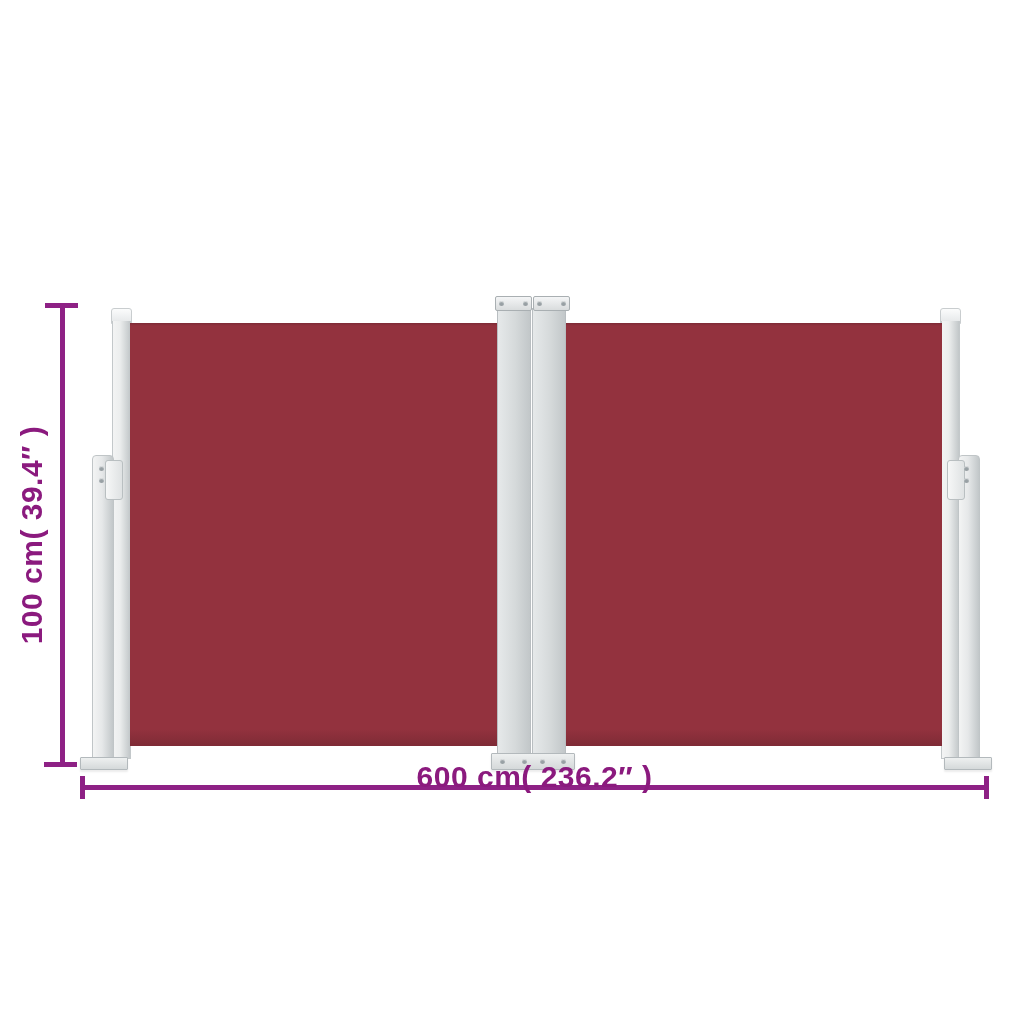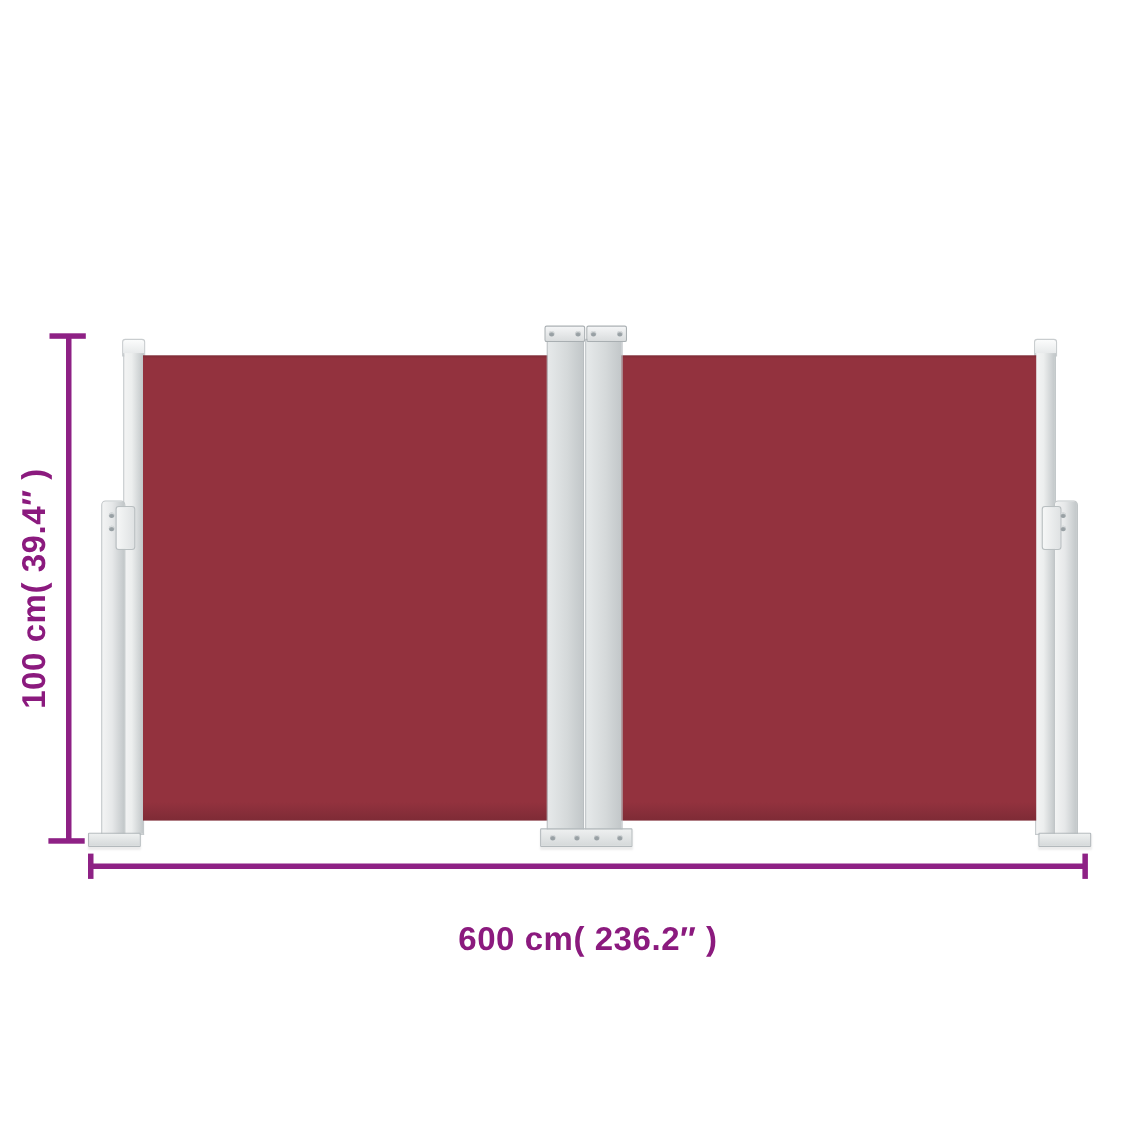--- a/index.html
+++ b/index.html
@@ -62,21 +62,21 @@
   
   .dim-line{background:var(--dimension);}
   .dim-label{
     color:var(--label-text);font-weight:bold;font-size:30px;
     letter-spacing:0.5px;white-space:pre;text-align:center;
   }
   #height-label{
     width:460px;height:40px;line-height:40px;
     left:-198px;top:515px;transform:rotate(-90deg);transform-origin:center;
   }
-  #width-label{left:82px;top:838px;width:905px;}
+  #width-label{left:82px;top:760px;width:905px;}
 </style>
 </head>
 <body>
 
 <div id="stage">
 
   <div class="abs pole-cap" style="left:111px;top:308px;"></div>
   <div class="abs roller-pole" style="left:112px;top:321px;height:437px;"></div>
 
   <div class="abs pole-cap" style="left:940px;top:308px;"></div>

